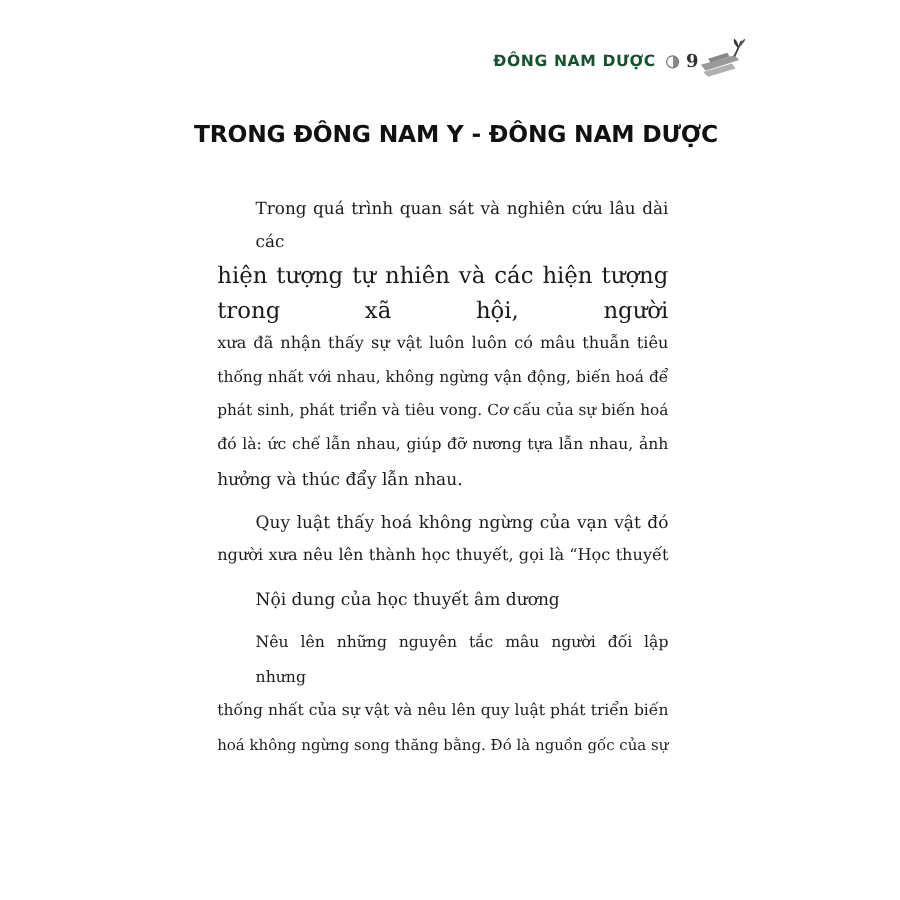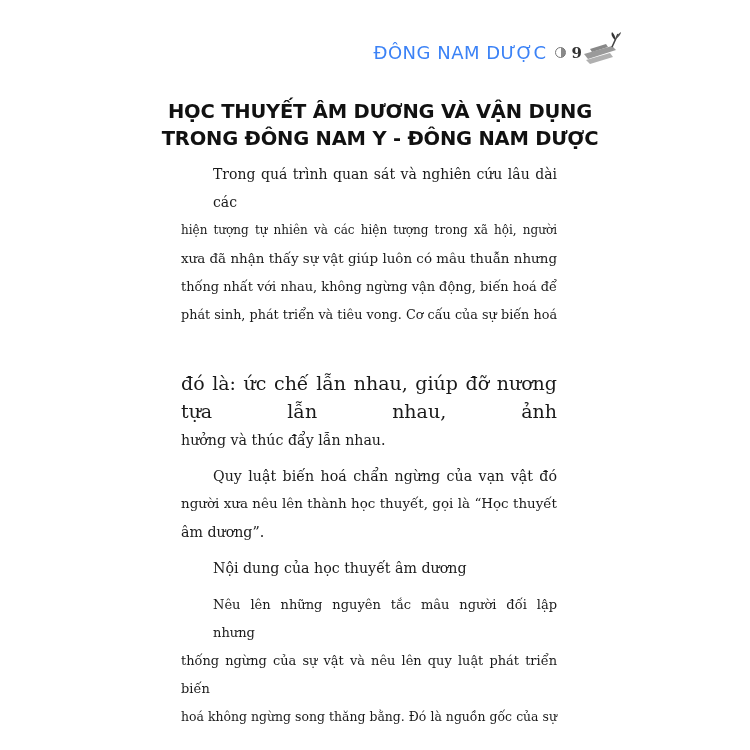--- a/index.html
+++ b/index.html
@@ -5,21 +5,21 @@
     html, body { margin: 0; padding: 0; background: #ffffff; }
     body { width: 750px; height: 750px; position: relative; overflow: hidden; }
     .page { position: absolute; left: 0; top: 0; width: 750px; height: 750px; background: #ffffff; }
 
     .running-header {
       position: absolute; top: 42px; right: 168px;
       display: flex; align-items: center; gap: 4px;
       font-family: "DejaVu Sans", sans-serif;
     }
     .running-title {
-      font-size: 18px; letter-spacing: 0.5px; color: #3b82f6; font-weight: normal;
+      font-size: 13px; letter-spacing: 0.5px; color: #14532d; font-weight: bold;
     }
     .yinyang {
       width: 11px; height: 11px; border-radius: 50%;
       border: 1px solid #777; position: relative; margin-left: 4px;
       background: linear-gradient(90deg, #ffffff 50%, #8a8a8a 50%);
       box-sizing: border-box;
     }
     .page-number {
       font-family: "DejaVu Serif", serif; font-size: 15px; font-weight: bold; color: #333;
       margin-left: 2px;
@@ -60,46 +60,44 @@
       <path d="M2 22 L30 14 L34 18 L6 27 Z" fill="#9a9a9a"></path>
       <path d="M4 28 L28 21 L31 25 L8 32 Z" fill="#b0b0b0"></path>
       <path d="M8 17 L24 12 L26 15 L10 20 Z" fill="#888"></path>
       <path d="M30 15 L36 2" stroke="#444" stroke-width="1.6" fill="none"></path>
       <path d="M33 8 Q28 3 30 0 Q34 4 33 8 Z" fill="#333"></path>
       <path d="M34 7 Q39 3 39 0 Q35 2 34 7 Z" fill="#555"></path>
     </svg>
   </div>
 
   <div class="chapter-title">
-    <div>HỌC THUYẾT ÂM DƯƠNG VÀ VẬN DỤNG</div>
     <div>TRONG ĐÔNG NAM Y - ĐÔNG NAM DƯỢC</div>
   </div>
 
   <div class="body-text">
 
     <div class="para-block" style="margin-bottom:8px;">
       <span class="line first" style="display: block; font-size: 14px; text-align: justify; text-align-last: justify; white-space: normal;">Trong quá trình quan sát và nghiên cứu lâu dài các</span>
-      <span class="line" style="display: block; font-size: 12px; text-align: justify; text-align-last: justify; white-space: normal;">hiện tượng tự nhiên và các hiện tượng trong xã hội, người</span>
-      <span class="line" style="display: block; font-size: 13.4316px; text-align: justify; text-align-last: justify; white-space: normal;">xưa đã nhận thấy sự vật giúp luôn có mâu thuẫn nhưng</span>
+      <span class="line" style="display: block; font-size: 19px; text-align: justify; text-align-last: justify; white-space: normal;">hiện tượng tự nhiên và các hiện tượng trong xã hội, người</span>
+      <span class="line" style="display: block; font-size: 13.4316px; text-align: justify; text-align-last: justify; white-space: normal;">xưa đã nhận thấy sự vật luôn luôn có mâu thuẫn tiêu</span>
       <span class="line" style="display: block; font-size: 12.9106px; text-align: justify; text-align-last: justify; white-space: normal;">thống nhất với nhau, không ngừng vận động, biến hoá để</span>
       <span class="line" style="display: block; font-size: 12.7803px; text-align: justify; text-align-last: justify; white-space: normal;">phát sinh, phát triển và tiêu vong. Cơ cấu của sự biến hoá</span>
-      <span class="line" style="display: block; font-size: 19px; text-align: justify; text-align-last: justify; white-space: normal; margin-top: 40px;">đó là: ức chế lẫn nhau, giúp đỡ nương tựa lẫn nhau, ảnh</span>
+      <span class="line" style="display: block; font-size: 13px; text-align: justify; text-align-last: justify; white-space: normal;">đó là: ức chế lẫn nhau, giúp đỡ nương tựa lẫn nhau, ảnh</span>
       <span class="line last" style="display: block;">hưởng và thúc đẩy lẫn nhau.</span>
     </div>
 
     <div class="para-block" style="margin-bottom:8px;">
-      <span class="line first" style="display: block; text-align: justify; text-align-last: justify; white-space: normal;">Quy luật biến hoá chẩn ngừng của vạn vật đó</span>
+      <span class="line first" style="display: block; text-align: justify; text-align-last: justify; white-space: normal;">Quy luật thấy hoá không ngừng của vạn vật đó</span>
       <span class="line" style="display: block; font-size: 13.4571px; text-align: justify; text-align-last: justify; white-space: normal;">người xưa nêu lên thành học thuyết, gọi là “Học thuyết</span>
-      <span class="line last" style="display: block;">âm dương”.</span>
     </div>
 
 
     <div class="subheading">Nội dung của học thuyết âm dương</div>
 
     <div class="para-block" style="margin-bottom:8px;">
       <span class="line first" style="display: block; font-size: 13.0475px; text-align: justify; text-align-last: justify; white-space: normal;">Nêu lên những nguyên tắc mâu người đối lập nhưng</span>
-      <span class="line" style="display: block; font-size: 12.9656px; text-align: justify; text-align-last: justify; white-space: normal;">thống ngừng của sự vật và nêu lên quy luật phát triển biến</span>
+      <span class="line" style="display: block; font-size: 12.9656px; text-align: justify; text-align-last: justify; white-space: normal;">thống nhất của sự vật và nêu lên quy luật phát triển biến</span>
       <span class="line" style="display: block; font-size: 12.4566px; text-align: justify; text-align-last: justify; white-space: normal;">hoá không ngừng song thăng bằng. Đó là nguồn gốc của sự</span>
 
     </div>
 
   </div>
 </div>
 
 </body></html>

